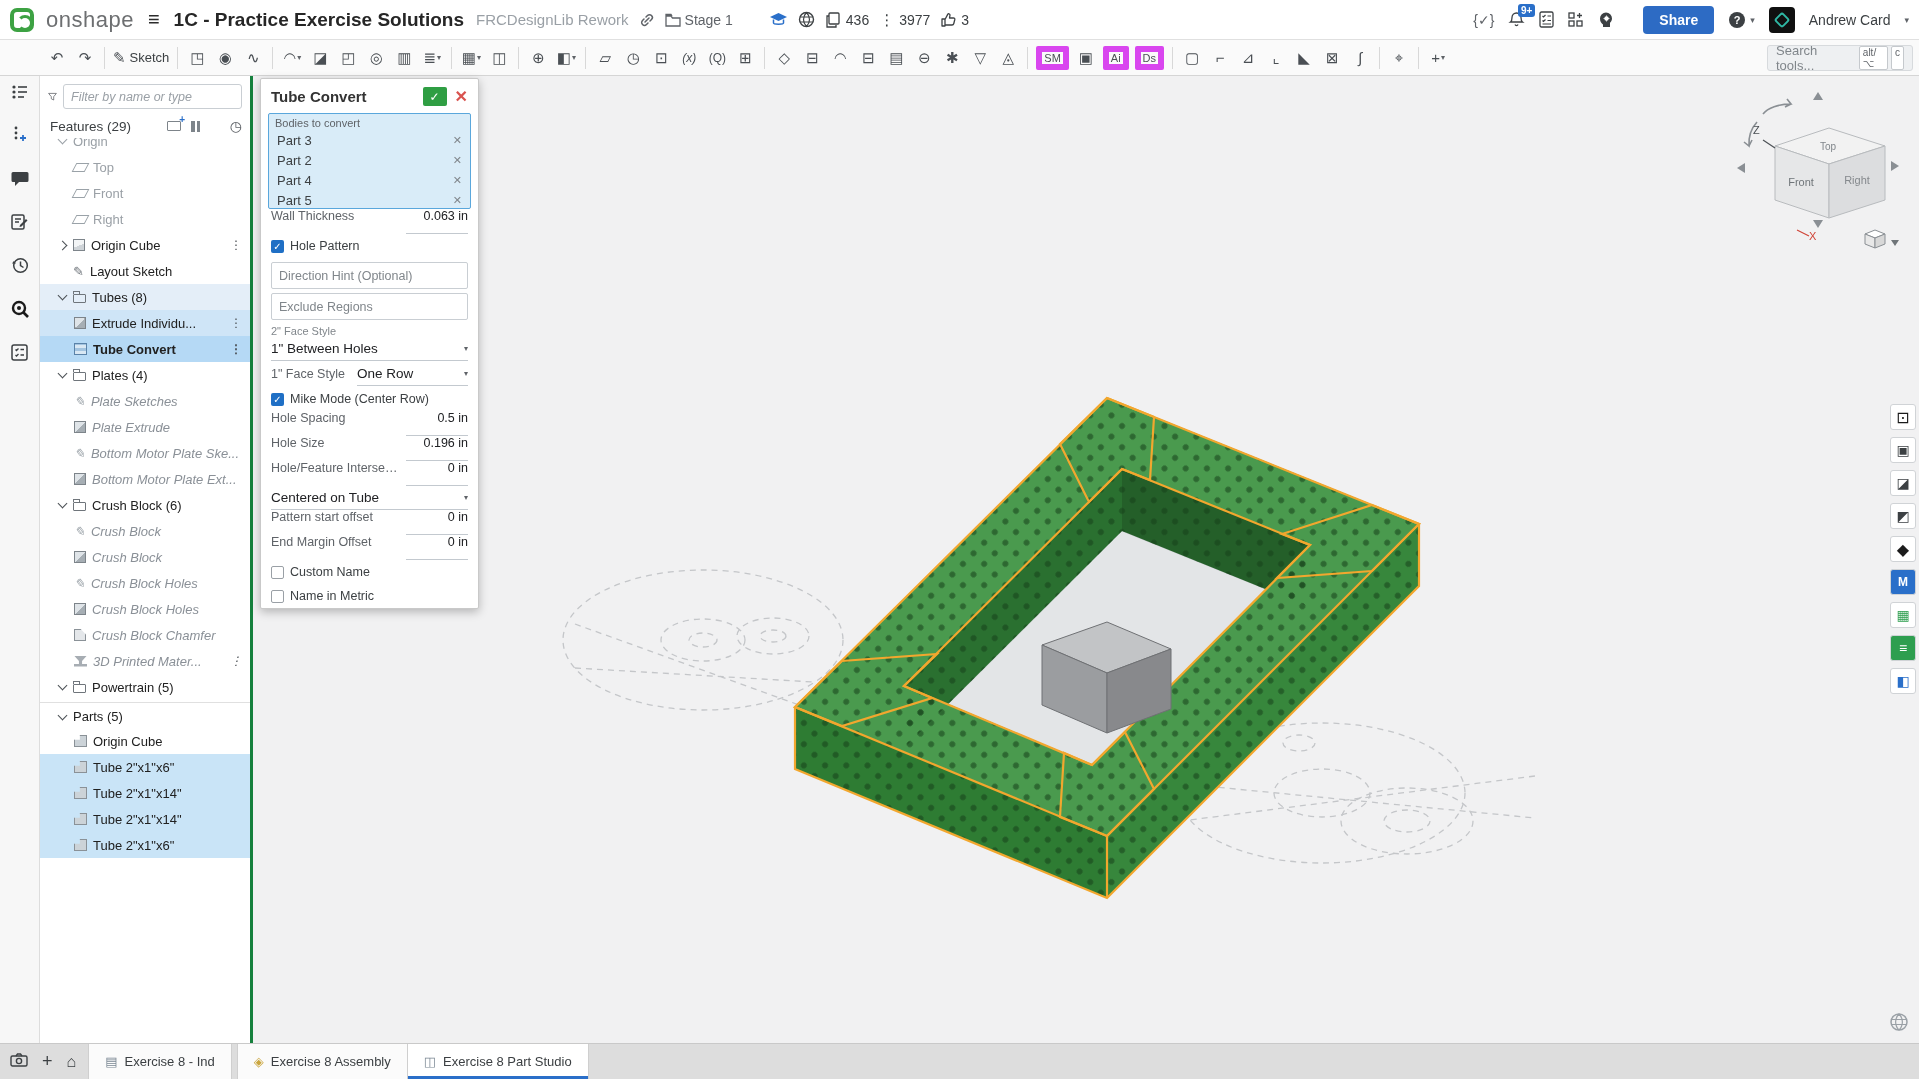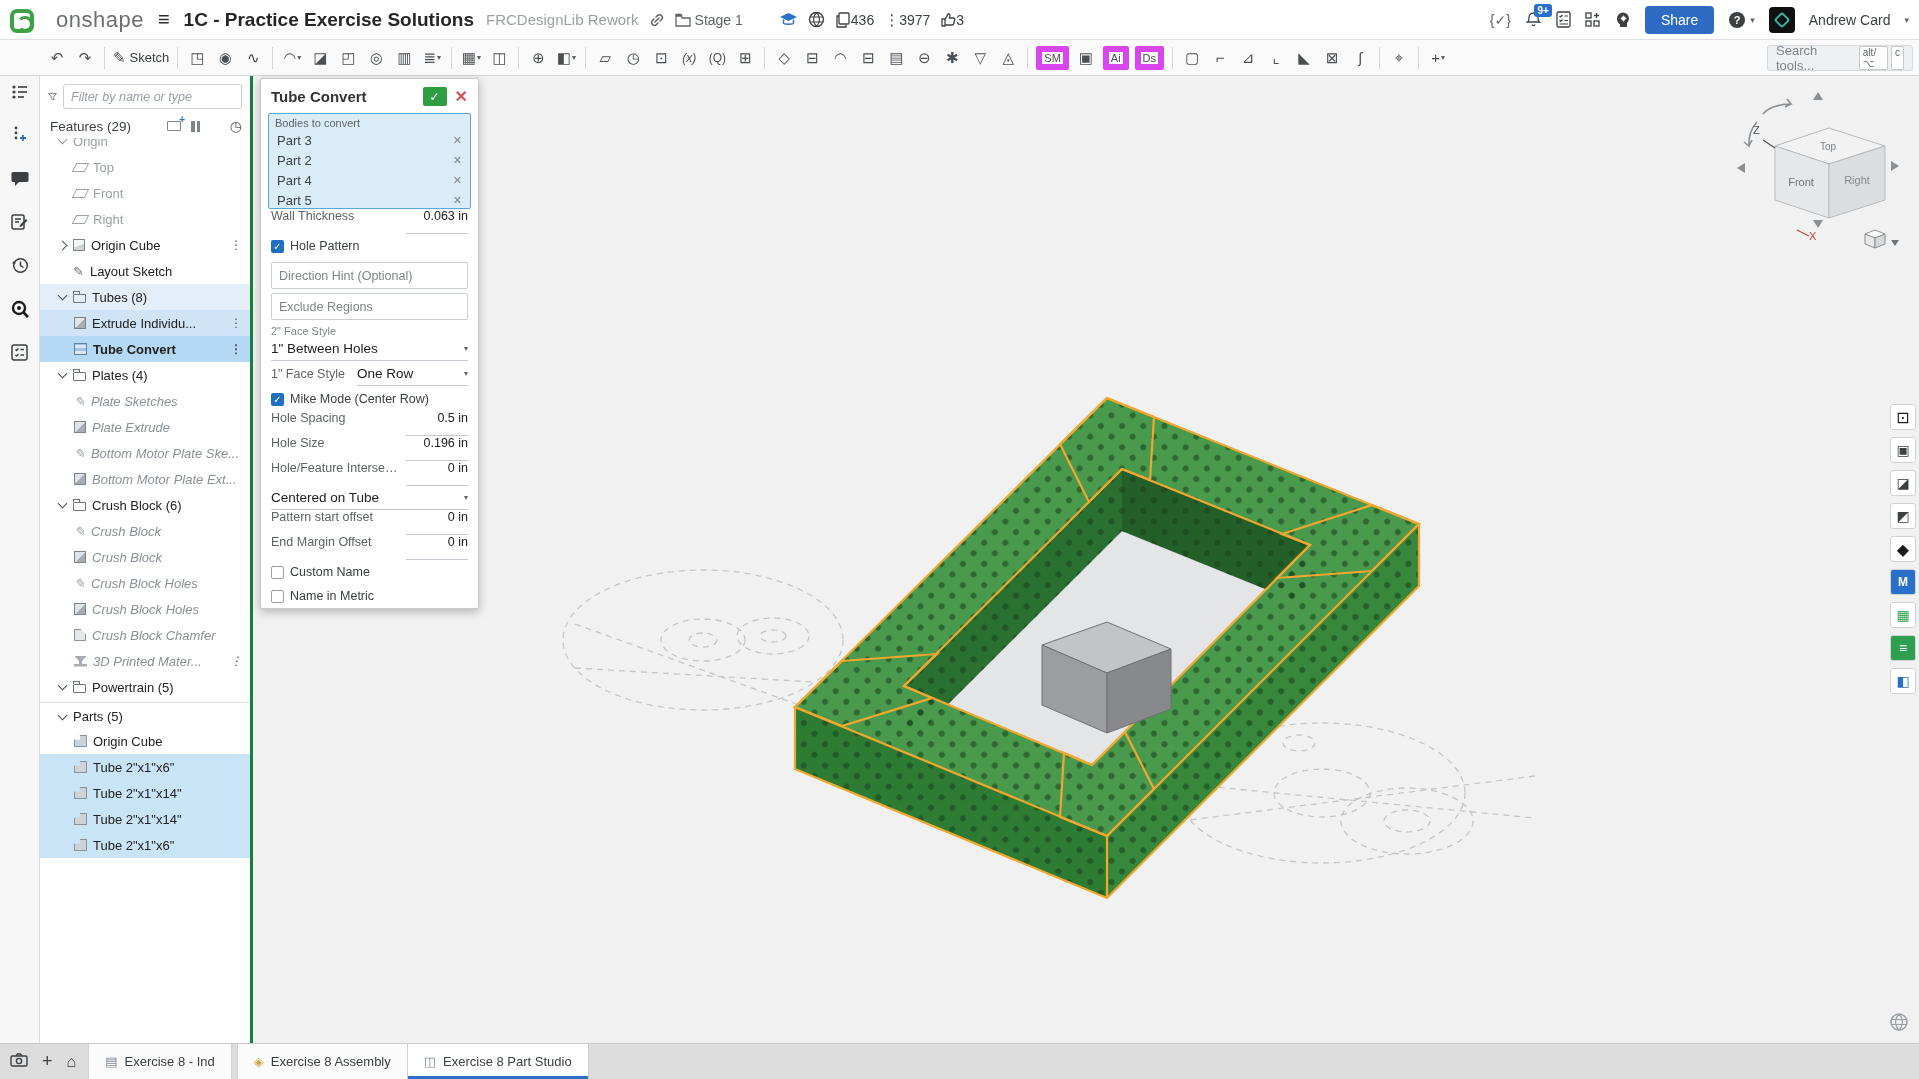--- a/index.html
+++ b/index.html
@@ -2,33 +2,33 @@
 <html><head>
 <meta charset="utf-8">
 <style>
   * { box-sizing: border-box; margin:0; padding:0; }
   html,body { width:1919px; height:1079px; overflow:hidden; background:#f1f1f2;
     font-family:"Liberation Sans", sans-serif; font-size:13px; color:#333; }
   .app { position:relative; width:1919px; height:1079px; display:flex; flex-direction:column; }
 
   
   .hdr { height:40px; background:#fff; border-bottom:1px solid #e0e0e0; display:flex; align-items:center; padding:0 10px; gap:10px; flex:0 0 40px;}
-  .logo { display:flex; align-items:flex-end; gap:22px; }
+  .logo { display:flex; align-items:center; gap:12px; }
   .logo-mark { width:24px; height:24px; border:4px solid #3da243; border-radius:7px; position:relative; }
   .logo-mark::after{content:"";position:absolute;left:3px;top:3px;width:10px;height:10px;border:3px solid #3da243;border-radius:50%;border-left-color:transparent;}
   .brand { font-size:22px; color:#6d6f71; letter-spacing:.5px; font-weight:400; }
   .hamburger { font-size:20px; color:#2b2b2b; padding:0 4px; }
   .doc-title { font-size:19px; font-weight:bold; color:#262626; white-space:nowrap; }
   .doc-sub { font-size:15px; color:#9aa0a6; margin-left:2px; white-space:nowrap;}
   .hicon { color:#5f6368; font-size:15px; display:flex; align-items:center; gap:4px;}
-  .hstat { display:flex; align-items:center; color:#3c4043; font-size:14px; }
+  .hstat { display:flex; align-items:center; gap:5px; color:#3c4043; font-size:14px; }
   .hdr-right { margin-left:auto; display:flex; align-items:center; gap:14px; }
   .bell { position:relative; }
   .badge { position:absolute; top:-7px; right:-10px; background:#2a6fc9; color:#fff; font-size:10px; border-radius:3px; padding:1px 3px; font-weight:bold;}
-  .share-btn { background:#2d6bc4; color:#fff; border:none; border-radius:4px; height:28px; padding:0 16px; font-size:14px; font-weight:normal; }
+  .share-btn { background:#2d6bc4; color:#fff; border:none; border-radius:4px; height:28px; padding:0 16px; font-size:14px; font-weight:bold;margin-left:15px; }
   .avatar { width:26px; height:26px; background:#101010; border-radius:4px; display:flex; align-items:center; justify-content:center; }
   .avatar i { width:12px; height:12px; border:2.5px solid #2fb7a4; border-radius:3px; display:block; transform:rotate(45deg);}
   .uname { font-size:14px; color:#3c4043; }
   .caret { font-size:9px; color:#5f6368; }
 
   
   .toolbar { height:36px; background:#fafafa; border-bottom:1px solid #d5d5d5; display:flex; align-items:center; padding:0 6px 0 44px; gap:2px; flex:0 0 36px;}
   .tbtn { min-width:26px; height:28px; display:flex; align-items:center; justify-content:center; border-radius:3px; color:#4a4f54; font-size:15px; padding:0 2px; gap:1px;}
   .tbtn .lbl { font-size:13px; color:#3c4043; margin-left:3px;}
   .tbtn .tag { font-size:11px; border:6px solid #d946ef; border-radius:2px; padding:0 2px; color:#4a4f54;}

